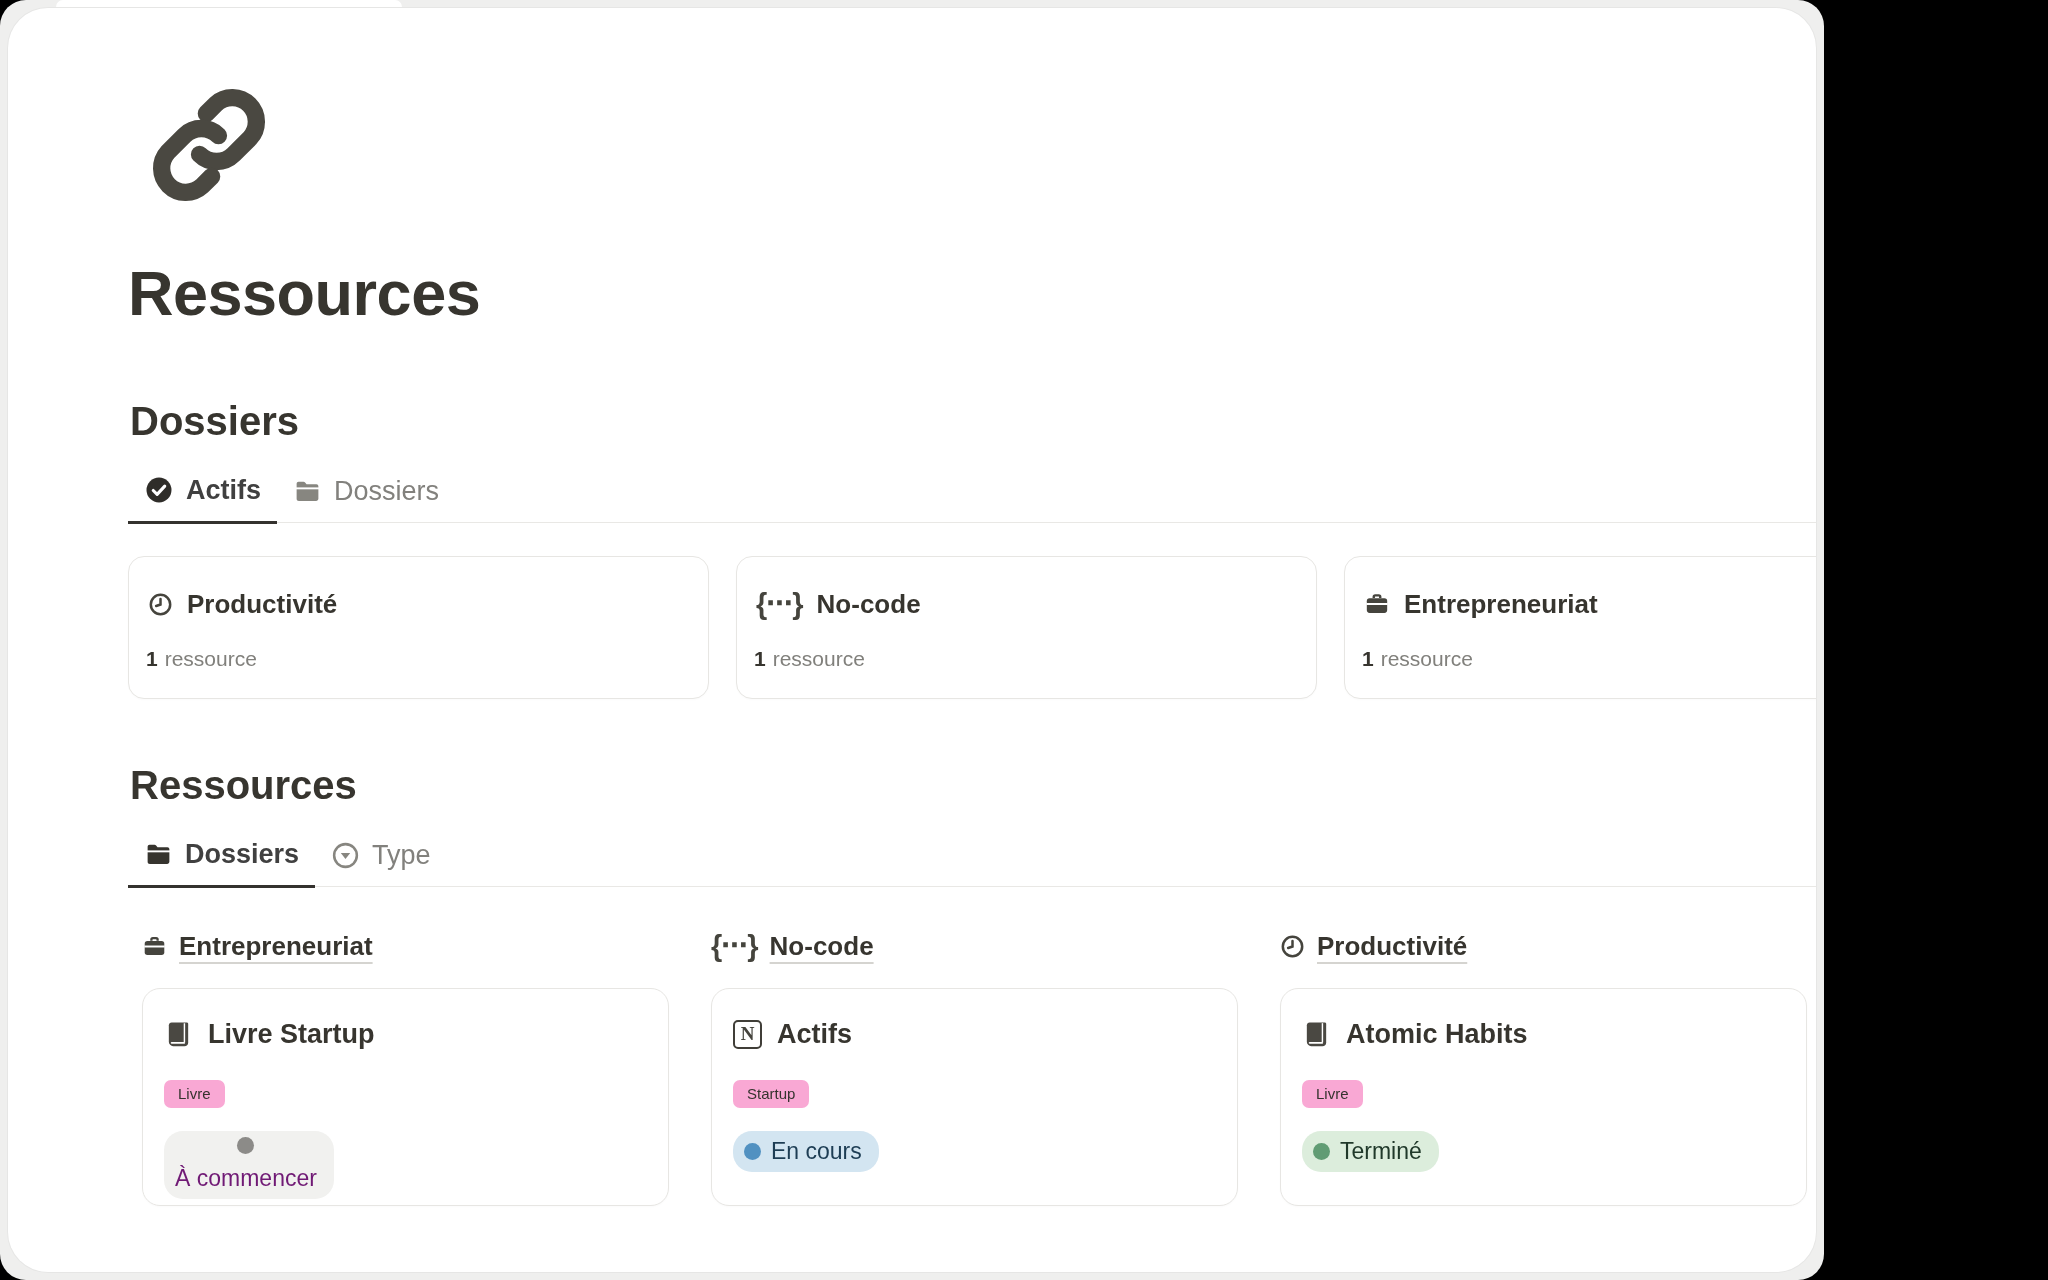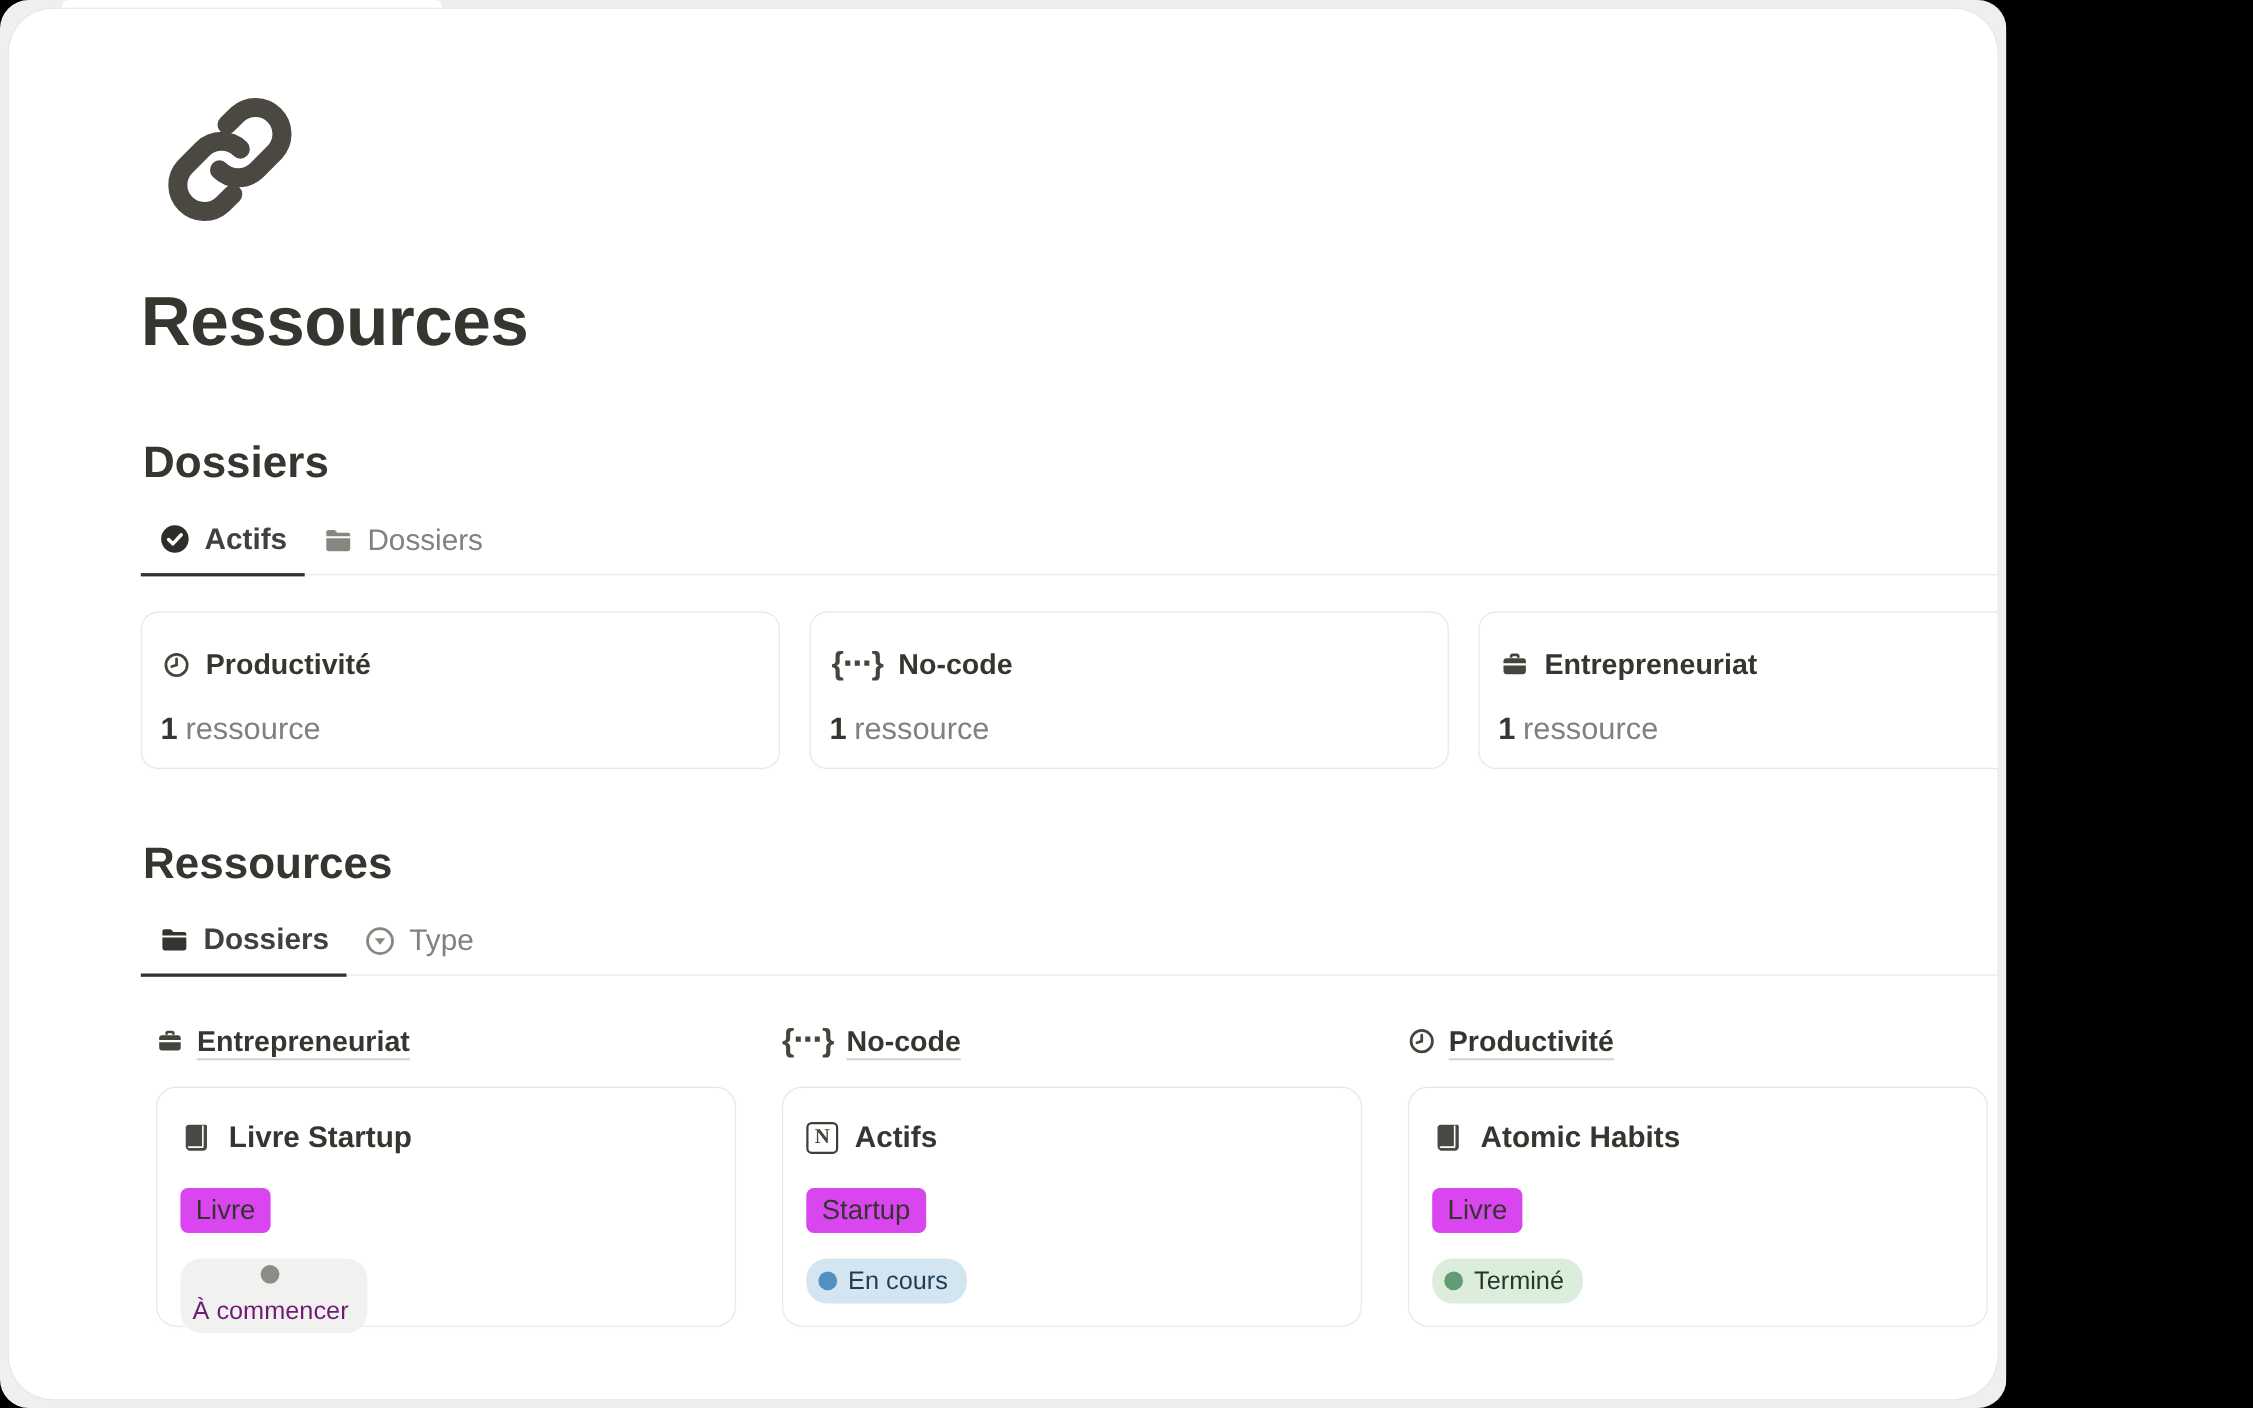--- a/index.html
+++ b/index.html
@@ -24,36 +24,36 @@
   .tab .ticon{display:flex;align-items:center;}
   .tab.active{border-bottom:3px solid #34322e;margin-bottom:-2px;font-weight:700;color:#404040;}
   .tab.inactive{font-weight:500;color:#82817d;}
 
   .cards-row{display:flex;gap:27px;margin-top:33px;}
   .folder-card{flex:1;height:143px;box-sizing:border-box;background:#fff;border:1px solid #e7e6e3;border-radius:16px;
                padding:32px 20px 0 19px;box-shadow:0 1px 2px rgba(0,0,0,.02);cursor:pointer;}
   .card-head{display:flex;align-items:center;gap:14px;}
   .card-head .cicon{display:flex;align-items:center;color:#45443d;}
   .card-title{font-size:26px;font-weight:600;color:#37352f;}
-  .card-count{margin-top:27px;margin-left:-2px;font-size:28px;}
+  .card-count{margin-top:27px;margin-left:-2px;font-size:21px;}
   .card-count b{font-weight:600;color:#37352f;}
   .card-count .muted{color:#81807c;margin-left:7px;font-weight:400;}
 
   .groups{display:grid;grid-template-columns:repeat(3,527px);column-gap:42px;margin:44px 0 0 14px;}
   .group-head{display:flex;align-items:center;gap:12px;margin-bottom:26px;}
   .group-head .gicon{display:flex;align-items:center;color:#45443d;}
   .group-link{font-size:26px;font-weight:600;color:#37352f;text-decoration:underline;text-decoration-color:#d5d4d0;
               text-decoration-thickness:1.5px;text-underline-offset:7px;cursor:pointer;}
   .res-card{height:218px;box-sizing:border-box;background:#fff;border:1px solid #e7e6e3;border-radius:18px;
             padding:30px 24px 0 21px;box-shadow:0 1px 2px rgba(0,0,0,.02);cursor:pointer;}
   .res-head{display:flex;align-items:center;gap:15px;}
   .res-head .ricon{display:flex;align-items:center;color:#45443d;}
   .res-title{font-size:27px;font-weight:600;color:#37352f;}
-  .tag-pill{display:inline-block;margin-top:30px;background:#d946ef;border-radius:7px;padding:5px 14px;
-            font-size:25px;color:#35332e;line-height:1.25;}
+  .tag-pill{display:inline-block;margin-top:30px;background:#f9a8d4;border-radius:7px;padding:5px 14px;
+            font-size:15px;color:#35332e;line-height:1.25;}
   .status-row{margin-top:23px;}
   .status-pill{display:inline-flex;align-items:center;gap:10px;border-radius:19px;padding:6px 17px 6px 11px;
                font-size:23px;line-height:1.25;}
   .status-dot{width:17px;height:17px;border-radius:50%;}
   .status-gray{background:#f1f1ef;color:#701a75;flex-direction:column;}
   .status-gray .status-dot{background:#8c8b88;}
   .status-blue{background:#d3e5f1;color:#1d3d54;}
   .status-blue .status-dot{background:#5191c1;}
   .status-green{background:#dceddc;color:#20392a;}
   .status-green .status-dot{background:#619c74;}

